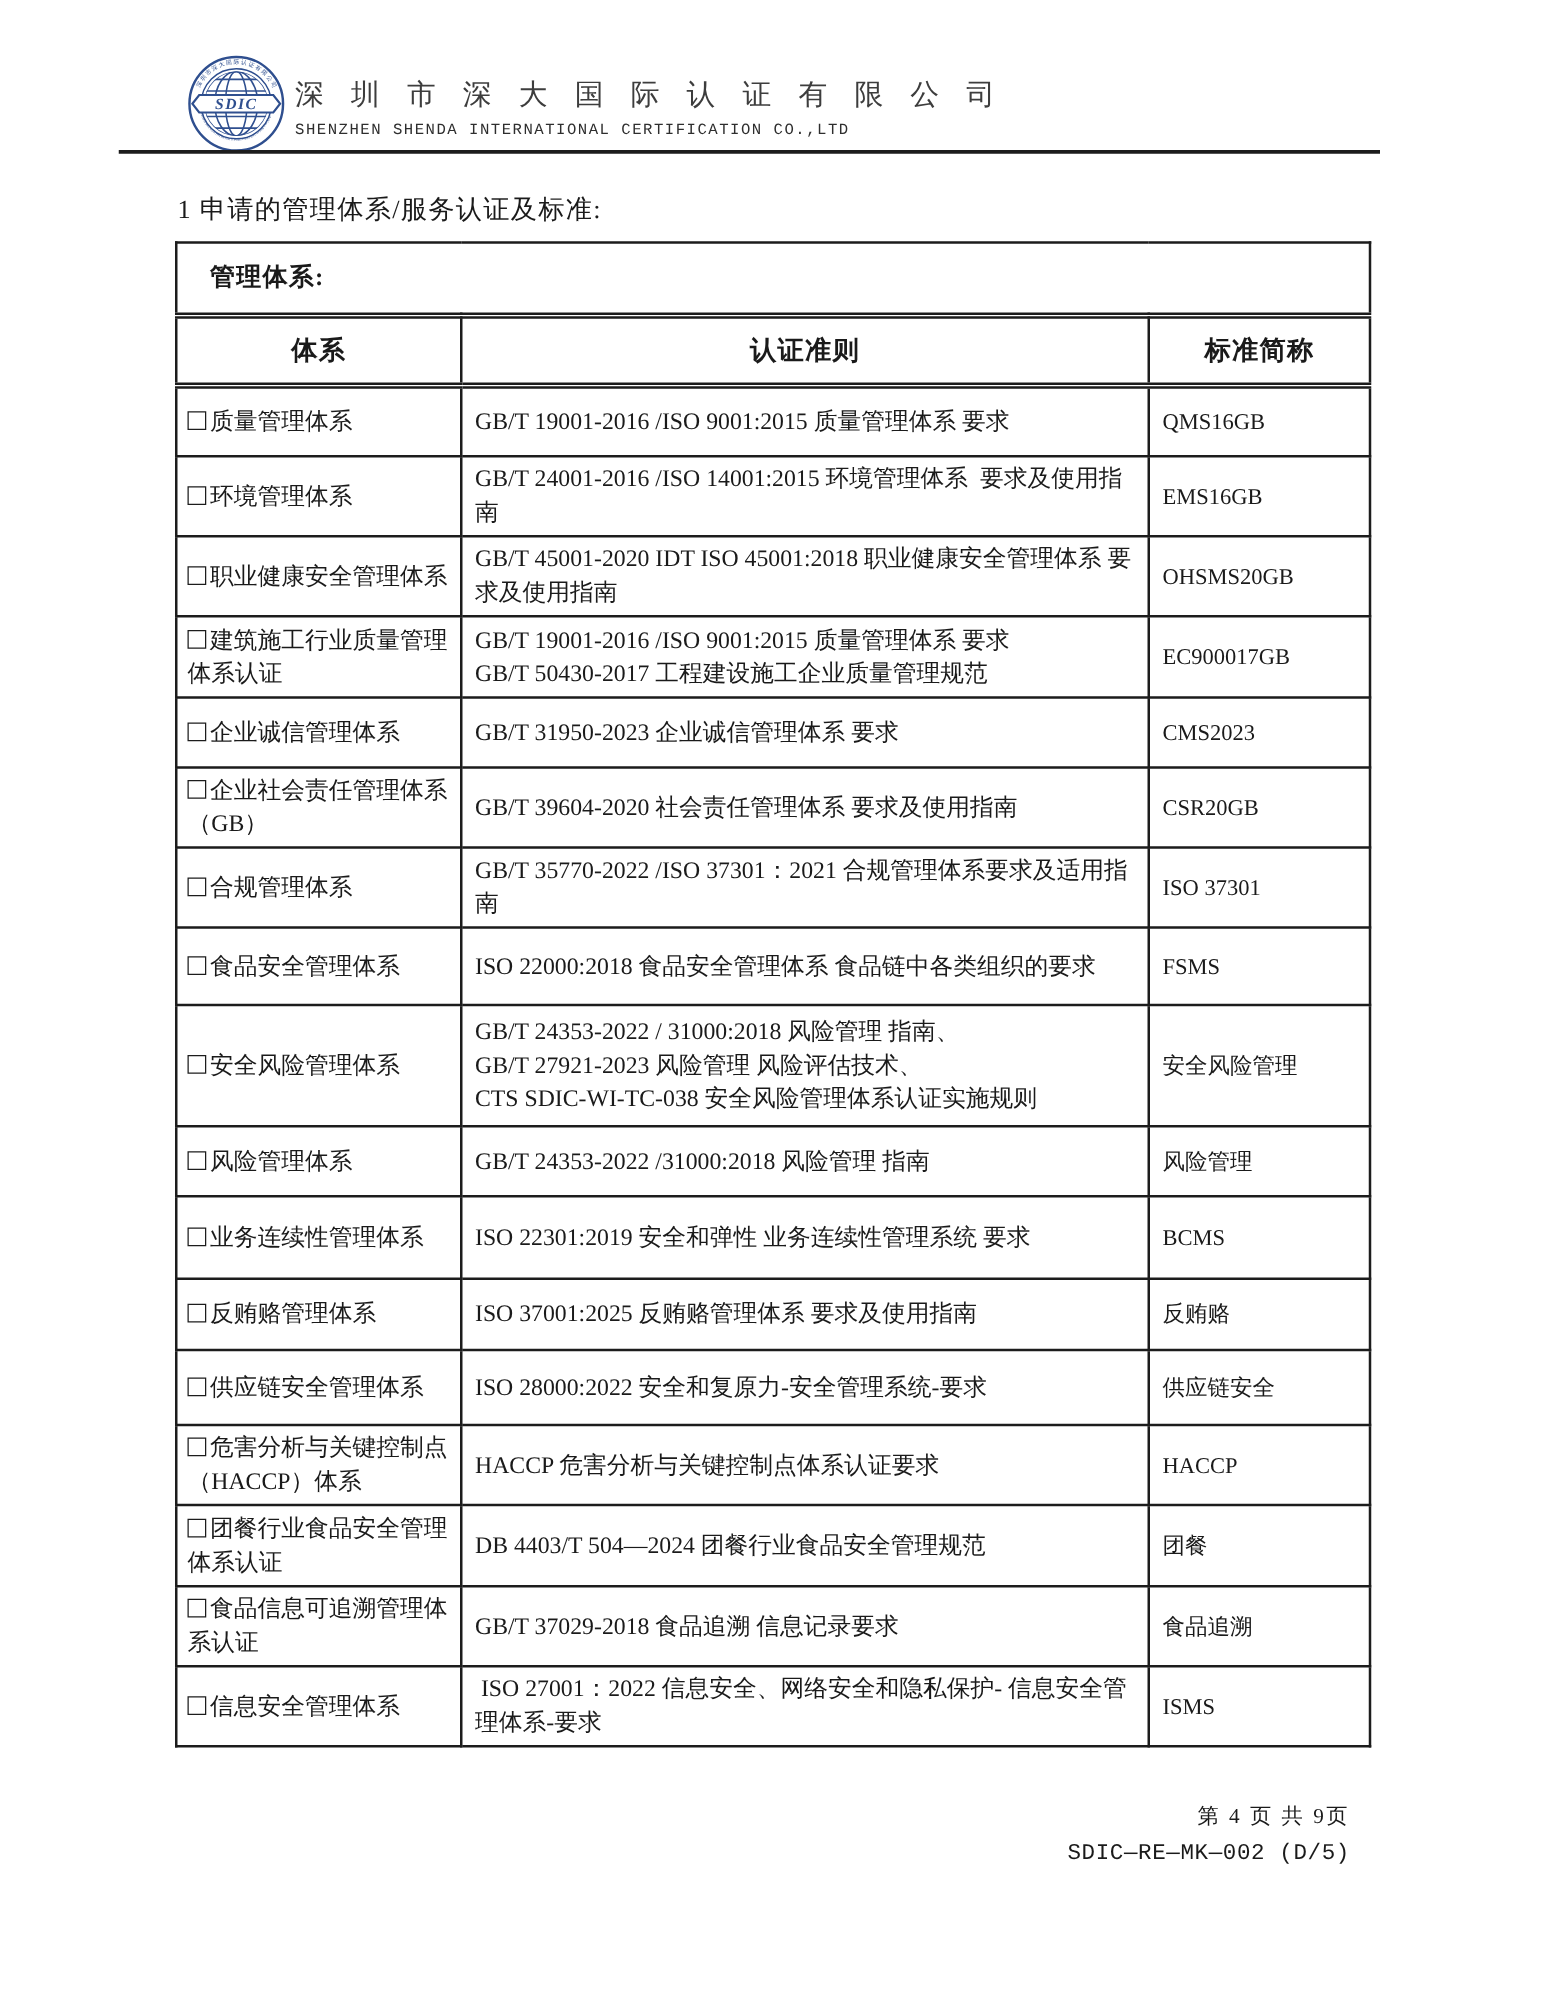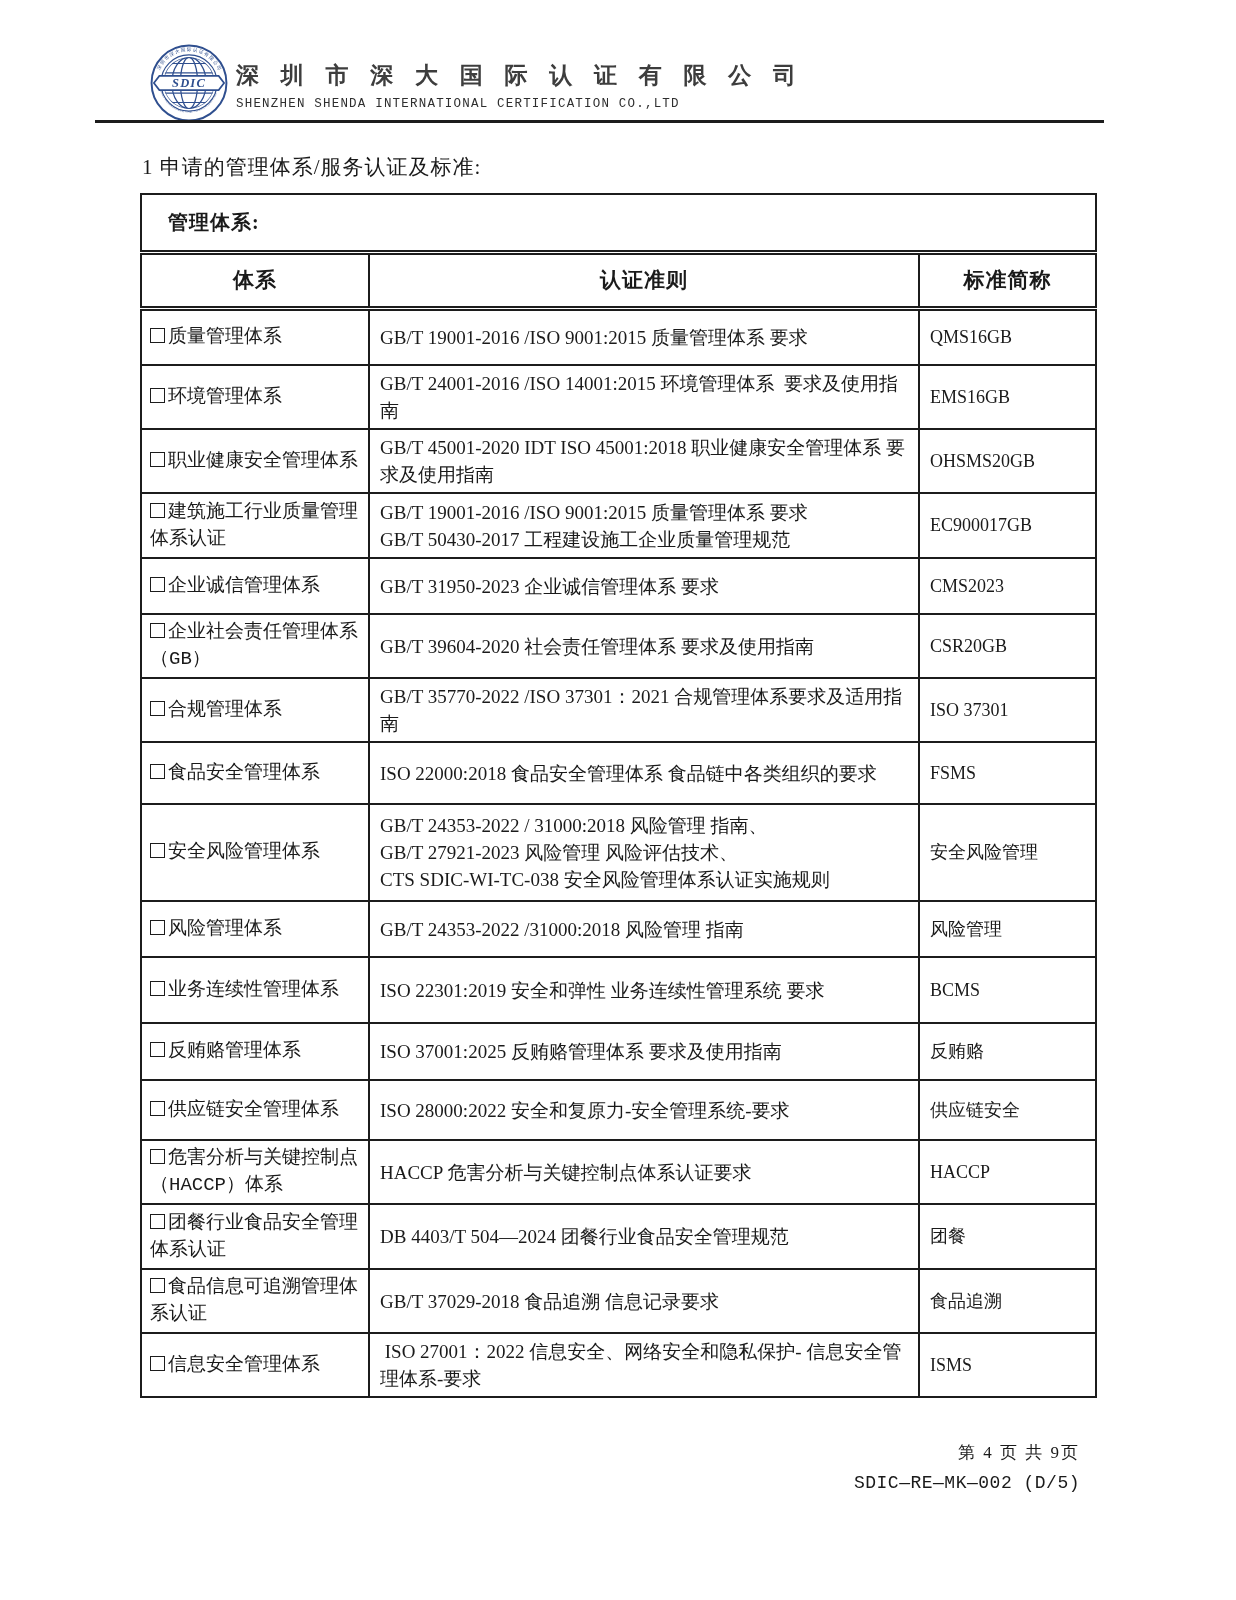--- a/index.html
+++ b/index.html
@@ -11,21 +11,21 @@
     position: relative;
     overflow: hidden;
   }
   .page { position: absolute; inset: 0; background: #fff; }
 
   
   .logo-wrap { position: absolute; left: 150px; top: 44px; width: 78px; height: 78px; }
   .company-block { position: absolute; left: 236px; top: 60px; }
   .company-zh {
     font-size: 23px; letter-spacing: 8px; color: #3d3d3d;
-    font-weight: 700; white-space: nowrap;
+    font-weight: 400; white-space: nowrap;
   }
   .company-en {
     margin-top: 6px; font-size: 12.5px; letter-spacing: 1.2px; color: #2e2e2e;
     font-family: "Liberation Mono", "DejaVu Sans Mono", monospace; white-space: nowrap;
   }
   .header-rule {
     position: absolute; left: 95px; top: 120px; width: 1009px; height: 3px;
     background: #1c1c1c;
   }
 
@@ -52,21 +52,21 @@
   tr.group-row td {
     border-bottom: 5px double #1c1c1c;
     font-size: 20px; font-weight: bold; letter-spacing: 1px;
     padding: 8px 26px; height: 58px; vertical-align: middle;
   }
   tr.head-row th {
     border-bottom: 5px double #1c1c1c;
     font-size: 21px; font-weight: bold; text-align: center;
     height: 56px; letter-spacing: 1px;
   }
-  td.c-sys  { padding: 4px 6px 4px 8px; font-family: Liberation Mono, monospace; }
+  td.c-sys  { padding: 4px 6px 4px 8px; }
   td.c-crit { padding: 4px 2px 4px 10px; white-space: pre-wrap; }
   td.c-abbr { padding: 4px 6px 4px 10px; font-size: 18px; }
   .cb {
     display: inline-block; width: 15px; height: 15px;
     border: 1.6px solid #1c1c1c; background: #fff;
     vertical-align: -1px; margin-right: 3px; cursor: pointer;
   }
   .h56{height:56px}.h57{height:57px}.h59{height:59px}.h60{height:60px}
   .h61{height:61px}.h62{height:62px}.h63{height:63px}.h64{height:64px}
   .h65{height:65px}.h66{height:66px}.h97{height:97px}

